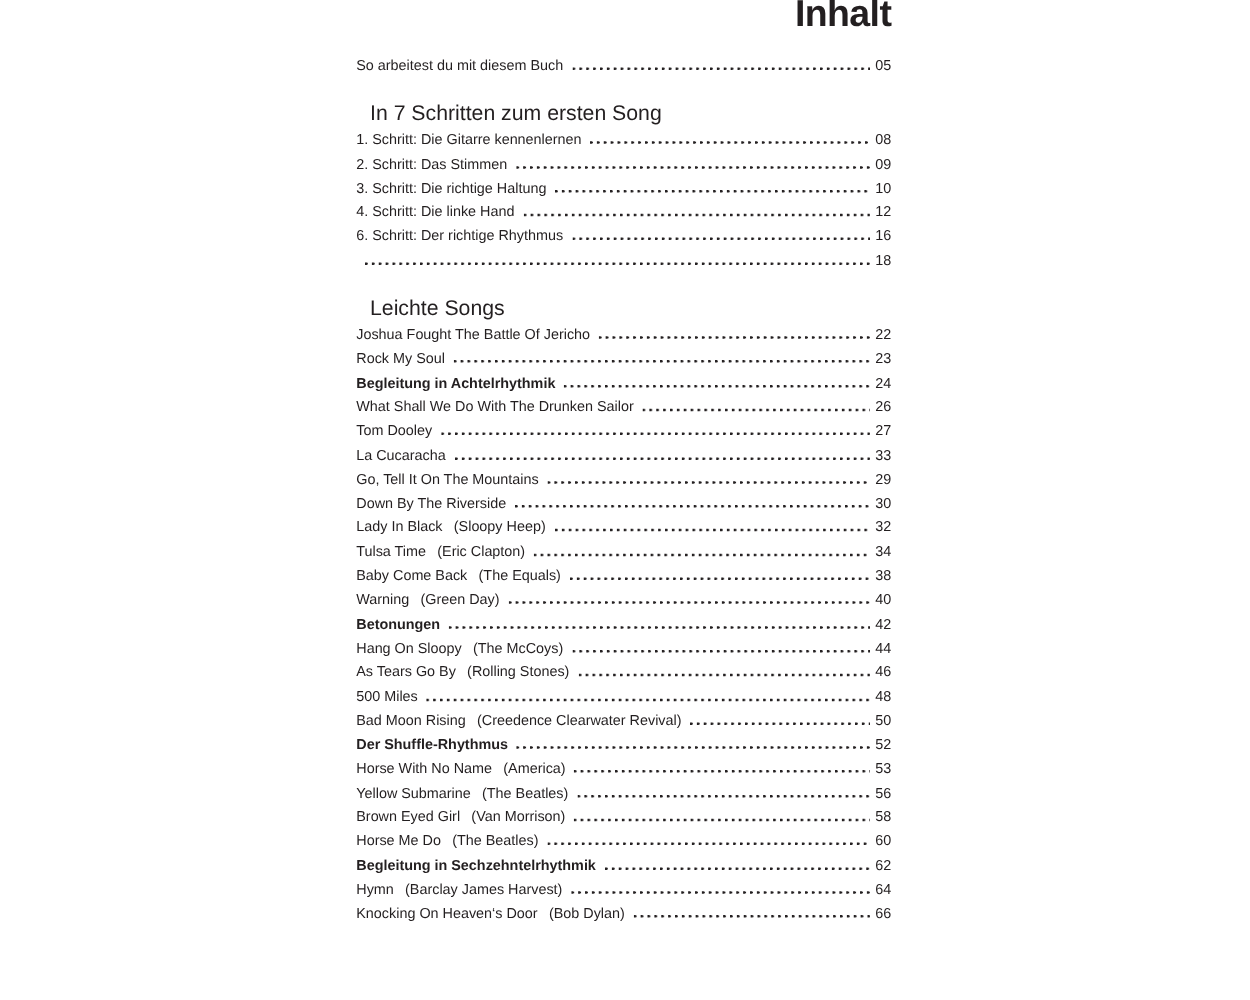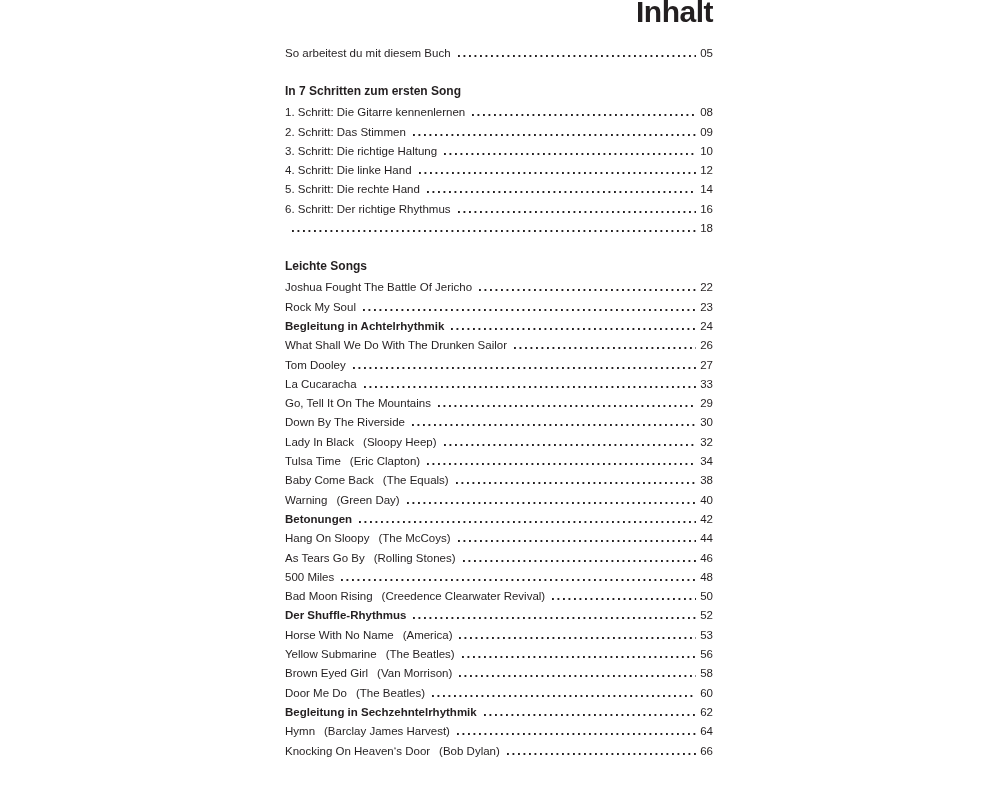--- a/index.html
+++ b/index.html
@@ -26,24 +26,24 @@
     font-size: 30px;
     line-height: 32px;
     font-weight: 700;
     text-align: right;
     letter-spacing: -0.5px;
   }
   .toc-section.no-heading {
     margin-top: 16px;
   }
   .section-heading {
-    font-size: 12px;
+    font-size: 17px;
     line-height: 20px;
-    font-weight: 700;
-    margin: 18px 0 2px 0;
+    font-weight: 400;
+    margin: 18px 0 2px 11px;
   }
   .toc-row {
     display: flex;
     align-items: baseline;
     font-size: 11.5px;
     line-height: 19.3px;
     white-space: nowrap;
   }
   .toc-row .entry-label {
     flex: 0 0 auto;
@@ -98,25 +98,20 @@
           <span class="entry-label">3. Schritt: Die richtige Haltung</span>
           <span class="dots"></span>
           <span class="entry-page">10</span>
         </div>
         <div class="toc-row">
           <span class="entry-label">4. Schritt: Die linke Hand</span>
           <span class="dots"></span>
           <span class="entry-page">12</span>
         </div>
         <div class="toc-row">
-          <span class="entry-label">5. Schritt: Die rechte Hand</span>
-          <span class="dots"></span>
-          <span class="entry-page">14</span>
-        </div>
-        <div class="toc-row">
           <span class="entry-label">6. Schritt: Der richtige Rhythmus</span>
           <span class="dots"></span>
           <span class="entry-page">16</span>
         </div>
         <div class="toc-row">
           <span class="dots"></span>
           <span class="entry-page">18</span>
         </div>
       </div>
       <div class="toc-section">
@@ -230,21 +225,21 @@
           <span class="dots"></span>
           <span class="entry-page">56</span>
         </div>
         <div class="toc-row">
           <span class="entry-label">Brown Eyed Girl</span>
           <span class="entry-artist">(Van Morrison)</span>
           <span class="dots"></span>
           <span class="entry-page">58</span>
         </div>
         <div class="toc-row">
-          <span class="entry-label">Door Me Do</span>
+          <span class="entry-label">Horse Me Do</span>
           <span class="entry-artist">(The Beatles)</span>
           <span class="dots"></span>
           <span class="entry-page">60</span>
         </div>
         <div class="toc-row bold">
           <span class="entry-label">Begleitung in Sechzehntelrhythmik</span>
           <span class="dots"></span>
           <span class="entry-page">62</span>
         </div>
         <div class="toc-row">

